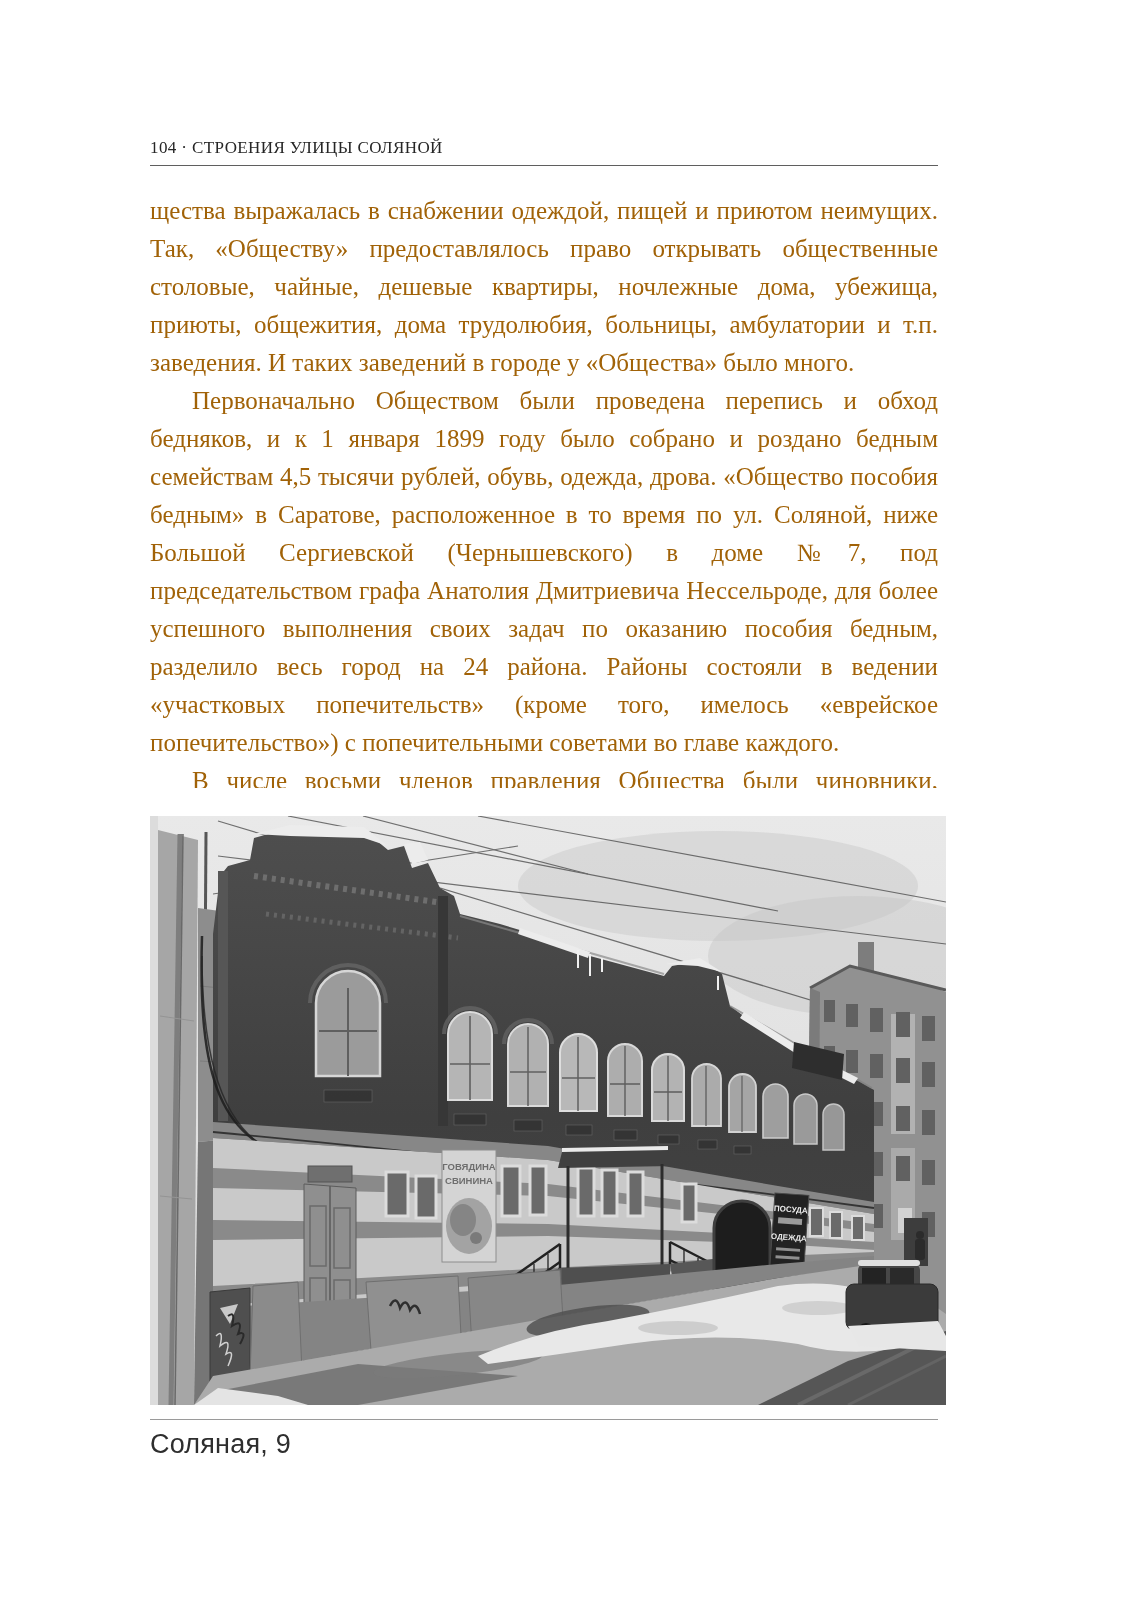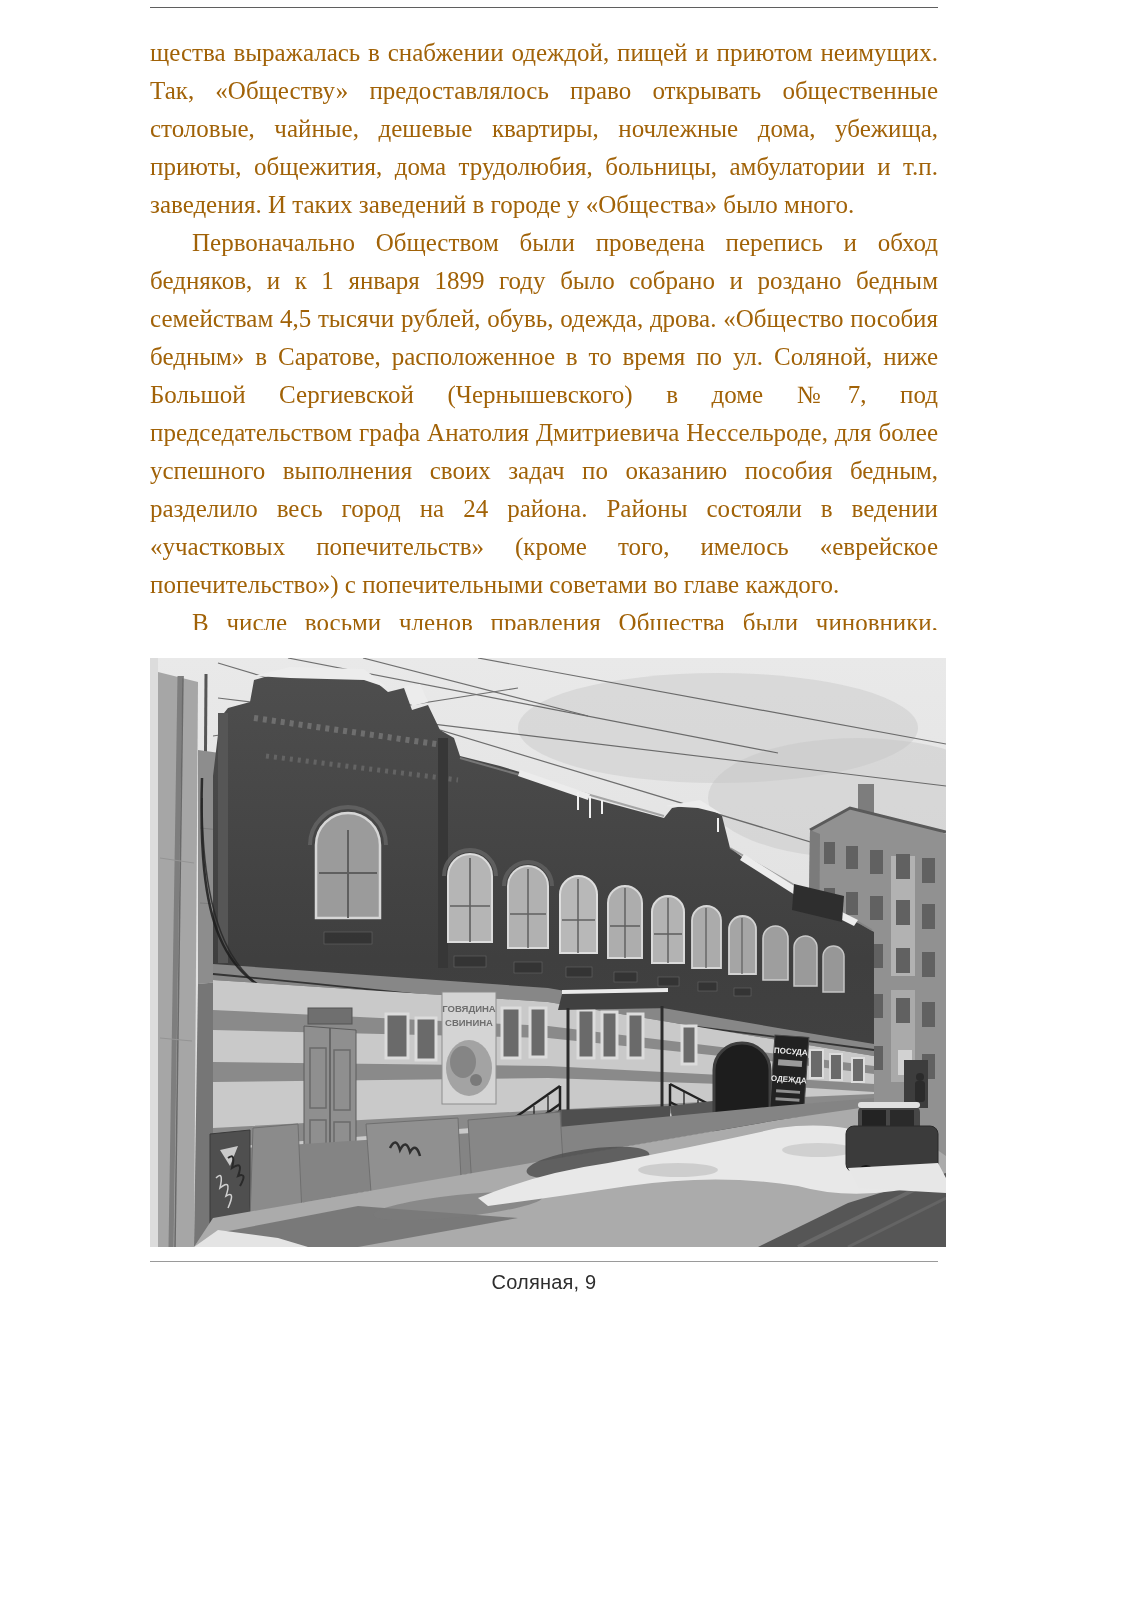--- a/index.html
+++ b/index.html
@@ -46,32 +46,32 @@
   }
   .photo svg{display:block;}
   .caption-rule{
     margin-top:14px;
     border:0;border-top:1px solid #9a9a9a;
     width:100%;
   }
   .caption{
     margin-top:9px;
     font-family:"Liberation Sans", sans-serif;
-    font-size:20px;
+    font-size:27px;
     color:#2e2e2e;
     letter-spacing:0.2px;
-    text-align:center;
   }
 </style>
 </head>
 <body>
 
 <div class="page">
   <div class="content">
 
+    <div class="running-head">104 · СТРОЕНИЯ УЛИЦЫ СОЛЯНОЙ</div>
     <hr class="head-rule">
 
     <div class="body-text">
       <p>щества выражалась в снабжении одеждой, пищей и приютом неимущих. Так, «Обществу» предоставлялось право открывать общественные столовые, чайные, дешевые квартиры, ночлежные дома, убежища, приюты, общежития, дома трудолюбия, больницы, амбулатории и т.п. заведения. И таких заведений в городе у «Общества» было много.</p>
       <p>Первоначально Обществом были проведена перепись и обход бедняков, и к 1 января 1899 году было собрано и роздано бедным семействам 4,5 тысячи рублей, обувь, одежда, дрова. «Общество пособия бедным» в Саратове, расположенное в то время по ул. Соляной, ниже Большой Сергиевской (Чернышевского) в доме №7, под председательством графа Анатолия Дмитриевича Нессельроде, для более успешного выполнения своих задач по оказанию пособия бедным, разделило весь город на 24 района. Районы состояли в ведении «участковых попечительств» (кроме того, имелось «еврейское попечительство») с попечительными советами во главе каждого.</p>
       <p>В числе восьми членов правления Общества были чиновники, священники, врачи, а также два предпринимателя – владе-</p>
     </div>
 
     <figure class="photo" style="margin:28px 0 0 0;">
       <svg viewBox="0 0 788 589" width="788" height="589">

